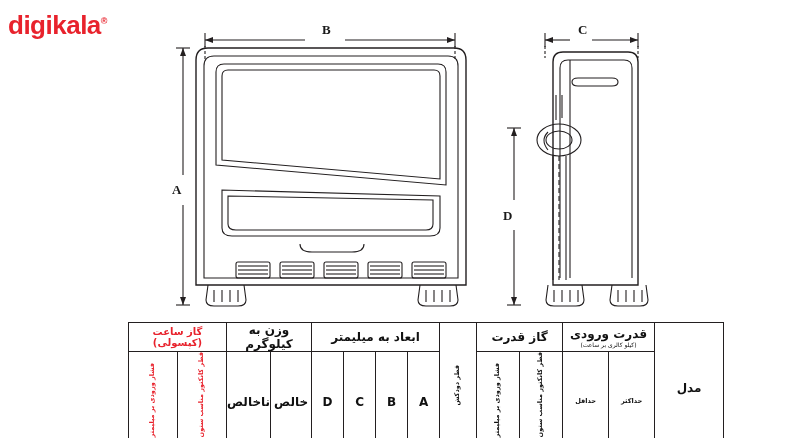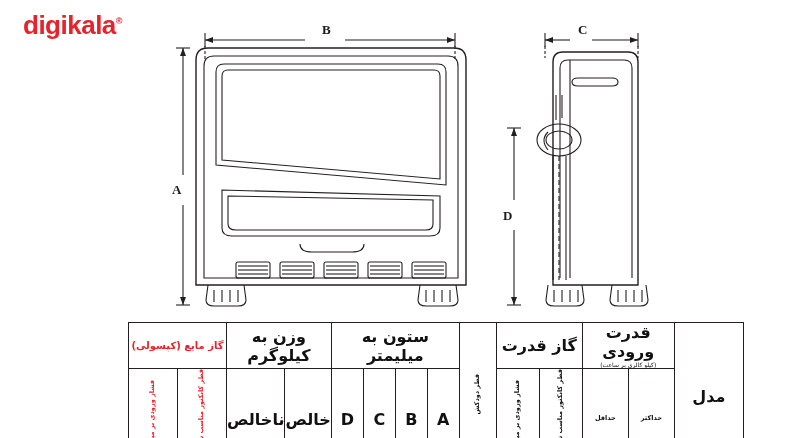--- a/index.html
+++ b/index.html
@@ -4,21 +4,21 @@
 <style>
   html,body{margin:0;padding:0;}
   body{
     width:800px;height:438px;
     background:#ffffff;
     font-family:"Liberation Sans", sans-serif;
     overflow:hidden;
     position:relative;
   }
   .logo{
-    position:absolute;left:23px;top:10px;
+    position:absolute;left:8px;top:10px;
     font-size:26px;font-weight:bold;color:#e8222c;
     letter-spacing:-0.5px;
   }
   .logo .tm{font-size:9px;vertical-align:super;color:#e8222c;}
   
   .drawing{position:absolute;left:0;top:0;width:800px;height:320px;}
   .dimlabel{
     position:absolute;font-size:13px;font-weight:bold;color:#1a1a1a;
     font-family:"Liberation Serif", serif;
   }
@@ -32,21 +32,21 @@
     border-collapse:collapse;
     direction:rtl;
   }
   table.spec td,table.spec th{
     border:1px solid #231f20;
     text-align:center;vertical-align:middle;
     font-family:"DejaVu Sans", sans-serif;
     padding:0;
   }
   .hdr-red{color:#e8222c;font-size:10px;font-weight:bold;}
-  .hdr-blk{color:#111;font-size:16px;font-weight:bold;}
+  .hdr-blk{color:#111;font-size:12px;font-weight:bold;}
   .hdr-sm{color:#e8222c;font-size:6.5px;font-weight:bold;line-height:1.15;}
   .hdr-sm-b{color:#111;font-size:6.5px;font-weight:bold;line-height:1.15;}
   .vert{
     writing-mode:vertical-rl;transform:rotate(180deg);
     display:inline-block;line-height:1.1;
   }
   .rowh{height:26px;}
   .rowv{height:34px;}
 </style>
 </head>
@@ -179,23 +179,23 @@
       <tr class="rowh">
     <td rowspan="2" style="width:68px;" class="hdr-blk">مدل</td>
     <td colspan="2" style="width:90px;">
       <div class="hdr-blk">قدرت ورودی</div>
       <div style="font-size:6px;color:#111;">(کیلو کالری بر ساعت)</div>
     </td>
     <td colspan="2" style="width:84px;" class="hdr-blk">گاز قدرت</td>
     <td rowspan="2" style="width:36px;">
       <span class="vert hdr-sm-b">قطر دودکش</span>
     </td>
-    <td colspan="4" style="width:124px;" class="hdr-blk">ستون به میلیمتر</td>
+    <td colspan="4" style="width:124px;" class="hdr-blk">ابعاد به میلیمتر</td>
     <td colspan="2" style="width:80px;" class="hdr-blk">وزن به کیلوگرم</td>
-    <td colspan="2" style="width:96px;" class="hdr-red">گاز مایع (کپسولی)</td>
+    <td colspan="2" style="width:96px;" class="hdr-red">گاز ساعت (کپسولی)</td>
   </tr>
 
   <tr class="rowv">
     <td style="width:45px;" class="hdr-sm-b">حداکثر</td>
     <td style="width:45px;" class="hdr-sm-b">حداقل</td>
     <td style="width:42px;"><span class="vert hdr-sm-b">قطر کانکتور مناسب ستون آب</span></td>
     <td style="width:42px;"><span class="vert hdr-sm-b">فشار ورودی بر میلیمتر</span></td>
     <td style="width:31px;" class="hdr-blk">A</td>
     <td style="width:31px;" class="hdr-blk">B</td>
     <td style="width:31px;" class="hdr-blk">C</td>

